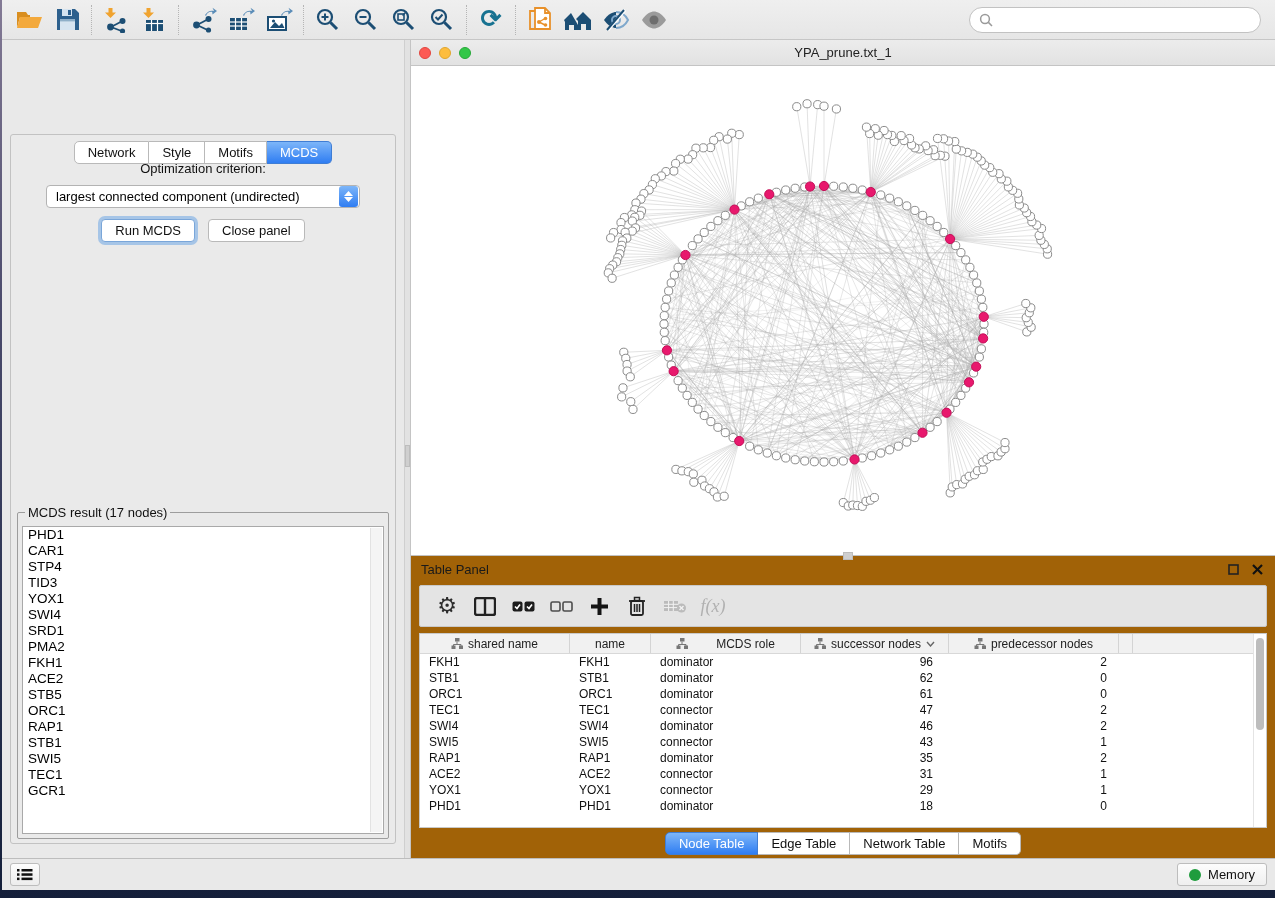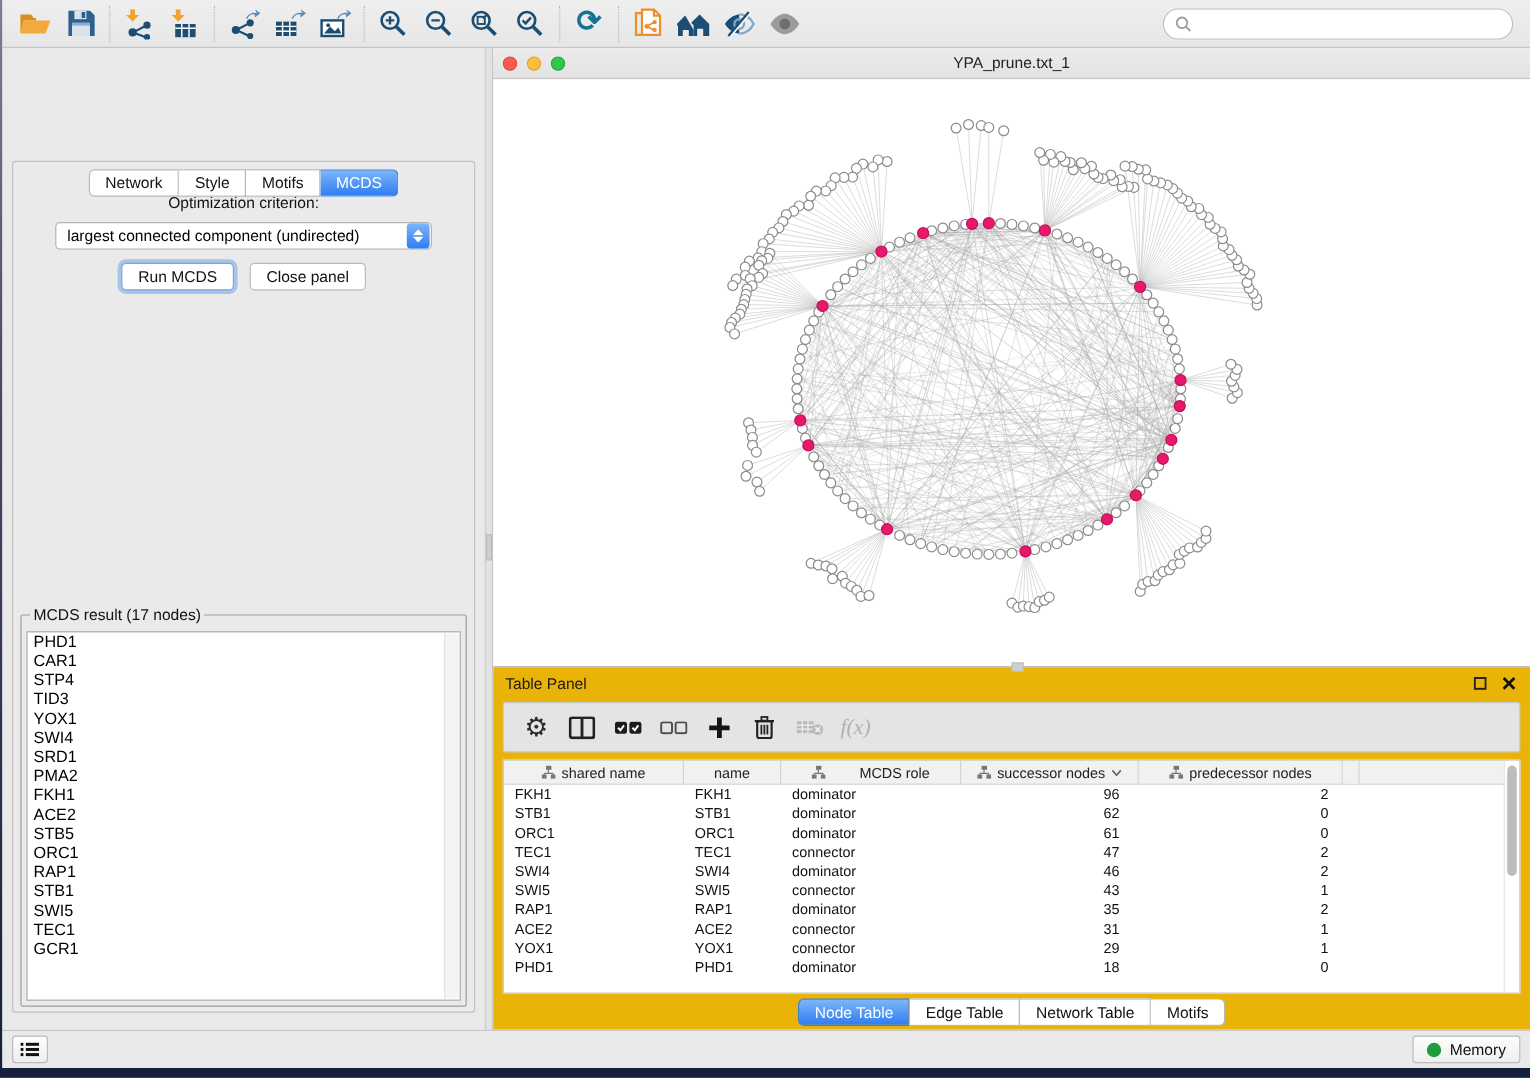--- a/index.html
+++ b/index.html
@@ -60,21 +60,21 @@
   .light{width:12px;height:12px;border-radius:50%;}
   .light.red{background:#fc5a54;border:1px solid #e2463f;}
   .light.yellow{background:#fdbd3e;border:1px solid #e0a62e;}
   .light.green{background:#33c748;border:1px solid #27a839;}
   .net-title{position:absolute;left:0;right:0;text-align:center;font-size:13px;color:#222;pointer-events:none;}
   .net-canvas{flex:1;background:#fff;position:relative;overflow:hidden;}
   .net-canvas svg{position:absolute;inset:0;}
   .hgrip{position:absolute;bottom:-5px;left:50%;width:10px;height:8px;background:#cfcfcf;border:1px solid #bdbdbd;z-index:3;}
 
   
-  .table-panel{flex:1;background:#eab308;display:flex;flex-direction:column;min-height:0;}
+  .table-panel{flex:1;background:#a16207;display:flex;flex-direction:column;min-height:0;}
   .tp-toolbar{margin:3px 8px 6px;height:42px;background:#e4e4e4;border:1px solid #c9c9c9;border-radius:2px;
     display:flex;align-items:center;padding:0 10px;gap:4px;flex:0 0 auto;}
   .tp-btn{width:34px;height:34px;display:flex;align-items:center;justify-content:center;cursor:default;}
   .gear-glyph{font-size:22px;color:#2d2d2d;line-height:1;}
   .fx-glyph{font:italic 18px "Liberation Serif",serif;color:#b0b0b0;}
   .tp-table{flex:1;margin:0 8px;background:#fff;border:1px solid #c9c9c9;position:relative;overflow:hidden;display:flex;flex-direction:column;}
   .thead{display:flex;height:20px;background:#f1f1f1;border-bottom:1px solid #d8d8d8;flex:0 0 auto;}
   .th{display:flex;align-items:center;justify-content:center;gap:5px;font-size:12px;color:#222;border-right:1px solid #d4d4d4;cursor:default;}
   .th.filler{border-right:1px solid #d4d4d4;background:#f1f1f1;}
   .tbody{flex:1;position:relative;}

